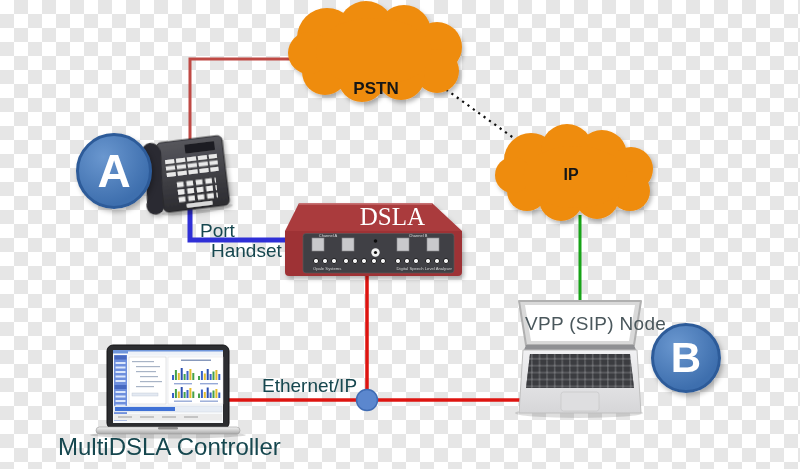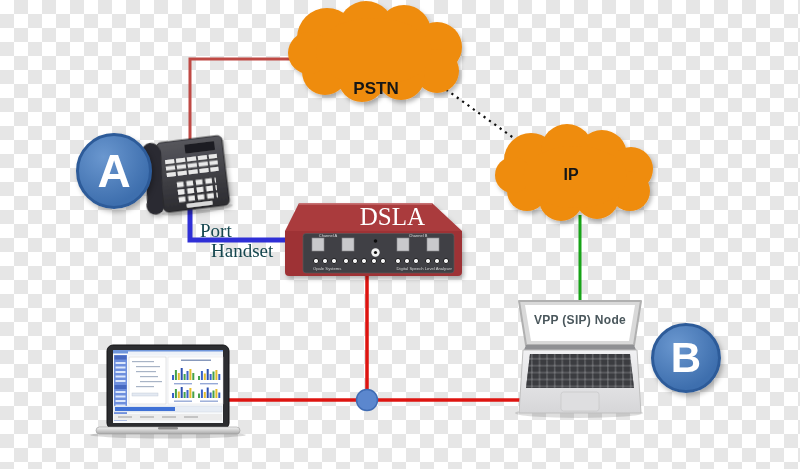--- a/index.html
+++ b/index.html
@@ -8,24 +8,24 @@
     background-color:#ffffff;
     background-image:
       linear-gradient(45deg,#e6e6e6 25%,transparent 25%,transparent 75%,#e6e6e6 75%),
       linear-gradient(45deg,#e6e6e6 25%,transparent 25%,transparent 75%,#e6e6e6 75%);
     background-size:28px 28px;
     background-position:0 0,14px 14px;
     font-family:"Liberation Sans",sans-serif;
   }
   #diagram-svg{position:absolute;left:0;top:0;}
   .lbl{position:absolute;line-height:1.05;white-space:nowrap;}
-  .serif-lbl{font-family:Liberation Serif, serif;color:#16474f;font-size:19px;}
+  .serif-lbl{font-family:Liberation Sans, sans-serif;color:#16474f;font-size:19px;}
   .cloud-lbl{font-size:17px;font-weight:600;color:#161616;text-align:center;}
   .dsla-title{font-family:"Liberation Serif",serif;color:#ffffff;font-size:25px;text-align:right;width:105px;}
-  .vpp-lbl{font-size:12px;font-weight:700;color:#4a575c;letter-spacing:.3px;text-align:center;width:110px;}
+  .vpp-lbl{font-size:19px;font-weight:400;color:#4a575c;letter-spacing:.3px;text-align:center;width:110px;}
   .big-serif{font-size:24px;text-align:center;width:220px;}
   .node-circle{
     position:absolute;border-radius:50%;
     background:radial-gradient(circle at 35% 30%,#6a97cf,#3e6fae 72%);
     border:3px solid #2d5b99;
     color:#ffffff;font-weight:bold;
     display:flex;align-items:center;justify-content:center;
     box-shadow:2px 3px 5px rgba(0,0,0,.28);
   }
   #node-a{left:76px;top:133px;width:70px;height:70px;font-size:46px;}
@@ -243,21 +243,23 @@
     <rect x="96" y="427" width="144" height="7" rx="3.5" fill="url(#baseGrad)" stroke="#9a9a9a" stroke-width="0.6"></rect>
     <rect x="158" y="427" width="20" height="2.5" rx="1.2" fill="#8f8f8f"></rect>
   </g>
 </svg>
 
 <div class="lbl cloud-lbl" style="left:336px;top:39px;width:80px;margin-top:41px;">PSTN</div>
 <div class="lbl cloud-lbl" style="left:531px;top:167px;width:80px;font-size:16px;">IP</div>
 <div class="lbl dsla-title" style="left:320px;top:204px;">DSLA</div>
 <div class="lbl serif-lbl" style="left:200px;top:221px;">Port</div>
 <div class="lbl serif-lbl" style="left:211px;top:241px;">Handset</div>
+<div class="lbl serif-lbl" style="left:262px;top:376px;">Ethernet/IP</div>
 <div class="lbl vpp-lbl" style="left:525px;top:314px;">VPP (SIP) Node</div>
+<div class="lbl serif-lbl big-serif" style="left:58px;top:434px;">MultiDSLA Controller</div>
 
 <div class="node-circle" id="node-a">
   <span>A</span>
 </div>
 <div class="node-circle" id="node-b">
   <span>B</span>
 </div>
 
 </div>
 

